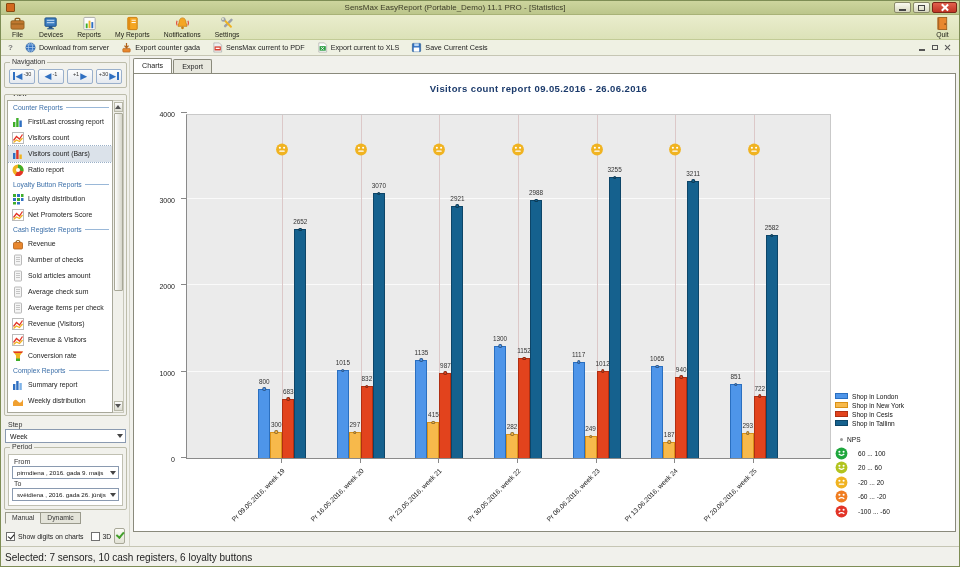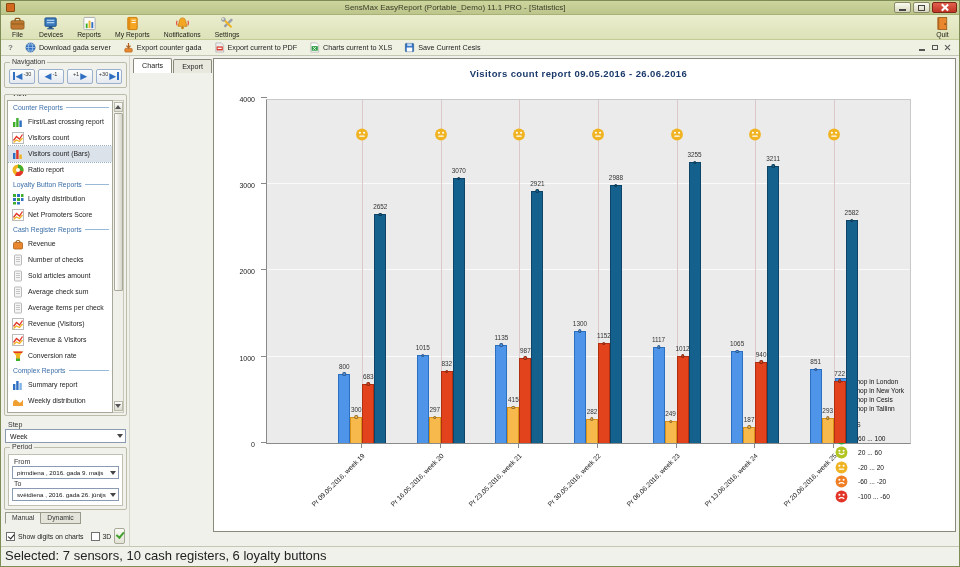--- a/index.html
+++ b/index.html
@@ -84,21 +84,21 @@
 
   
   .options-row{display:flex;align-items:center;gap:3px;padding:4px 3px 0;}
   .checkbox{width:9px;height:9px;background:#fff;border:1px solid #707070;position:relative;flex:0 0 9px;}
   .checkbox.checked::after{content:"";position:absolute;left:1.2px;top:1.5px;width:5px;height:2.6px;border-left:1.6px solid #222;border-bottom:1.6px solid #222;transform:rotate(-50deg);}
   .opt-label{font-size:6.9px;color:#222;white-space:nowrap;}
   .apply-btn{margin-left:auto;width:30px;height:16px;border:1px solid #a8a898;border-radius:2px;background:linear-gradient(#fbfbf6,#e2e2d6);display:flex;align-items:center;justify-content:center;position:relative;}
   .apply-check{width:8px;height:4.5px;border-left:2.4px solid #43a02c;border-bottom:2.4px solid #43a02c;transform:rotate(-50deg);margin-top:-3px;}
 
   
-  .main{flex:1;display:flex;flex-direction:row;padding:2px 3px 0;}
+  .main{flex:1;display:flex;flex-direction:column;padding:2px 3px 0;}
   .tabs{height:15px;display:flex;align-items:flex-end;}
   .tab{font-size:7.2px;padding:2px 8px 2px;border:1px solid #8a8a7c;border-bottom:none;background:#e8e8de;color:#222;border-radius:2px 2px 0 0;margin-right:1px;}
   .tab.active{background:#fff;position:relative;z-index:2;padding-bottom:3px;}
   .panel{flex:1;background:#fff;border:1px solid #8a8a7c;position:relative;margin-bottom:14px;}
   .chart-title{position:absolute;top:9px;left:0;right:12px;text-align:center;font-size:9.5px;font-weight:bold;color:#1b3a6b;letter-spacing:0.4px;}
   .plot{position:absolute;left:52px;top:40px;width:645px;height:345px;background:#ebebeb;border:1px solid #c9c9c9;border-left-color:#8a8a8a;border-bottom-color:#8a8a8a;}
   .hgrid{position:absolute;left:0;right:0;height:1px;background:#fafafa;}
   .ydash{position:absolute;left:-6px;width:6px;height:1px;background:#888;}
   .plot-groups{position:absolute;left:56px;top:0;width:550px;height:100%;display:flex;}
   .chart-group{flex:1;position:relative;display:flex;align-items:flex-end;justify-content:center;}
@@ -118,21 +118,21 @@
   .swatch{width:13px;height:6px;border:1px solid;}
   .legend-label{font-size:6.6px;color:#111;white-space:nowrap;}
   .nps-legend{position:absolute;right:8px;top:360px;width:112px;}
   .nps-head{display:flex;align-items:center;gap:4px;height:12px;font-size:6.6px;color:#111;}
   .nps-dot{width:3px;height:3px;background:#999;border-radius:50%;margin-left:5px;}
   .nps-row{display:flex;align-items:center;height:14.5px;gap:10px;}
   .nps-row .rng{font-size:6.6px;color:#111;}
 
   
   .statusbar{height:20px;background:#f1f1ec;border-top:1px solid #c6c6b4;display:flex;align-items:flex-end;padding:0 4px 3px;}
-  .status-text{font-size:13px;color:#222;}
+  .status-text{font-size:10px;color:#222;}
 </style>
 </head>
 <body>
 
 <div class="window">
 
   <div class="titlebar">
     <span class="title-icon"></span>
     <span class="title-text">SensMax EasyReport (Portable_Demo) 11.1 PRO - [Statistics]</span>
     <span class="wbtn">
@@ -232,50 +232,50 @@
     <span class="tb-help">?</span>
     <div style="display:flex" id="toolbar-items">
         <div class="tb-item">
           <span class="tbicon">
             <svg width="11" height="11" viewBox="0 0 12 12" xmlns="http://www.w3.org/2000/svg">
               <circle cx="6" cy="6" r="5" fill="#2f6fc1" stroke="#1d4f86" stroke-width="0.6"></circle>
               <ellipse cx="6" cy="6" rx="2.3" ry="5" fill="none" stroke="#bcd7f2" stroke-width="0.7"></ellipse>
               <path d="M1,6 H11 M1.8,3.2 H10.2 M1.8,8.8 H10.2" stroke="#bcd7f2" stroke-width="0.7" fill="none"></path>
             </svg>
           </span>
-          <span>Download gada server</span>
+          <span>Download from server</span>
         </div>
         <div class="tb-item">
           <span class="tbicon">
             <svg width="11" height="11" viewBox="0 0 12 12" xmlns="http://www.w3.org/2000/svg">
               <rect x="2" y="7" width="8" height="4" rx="0.8" fill="#e8872e" stroke="#b06018" stroke-width="0.7"></rect>
               <path d="M6,1 V6 M3.8,4 L6,6.4 L8.2,4" stroke="#b06018" stroke-width="1.3" fill="none"></path>
             </svg>
           </span>
           <span>Export counter gada</span>
         </div>
         <div class="tb-item">
           <span class="tbicon">
             <svg width="11" height="11" viewBox="0 0 12 12" xmlns="http://www.w3.org/2000/svg">
               <path d="M2,1 H8 L10.5,3.5 V11 H2 Z" fill="#eee" stroke="#999" stroke-width="0.6"></path>
               <rect x="2.8" y="4.8" width="6.8" height="4.4" fill="#d93a2b"></rect>
               <rect x="4" y="6.2" width="4.4" height="1.4" fill="#fff"></rect>
             </svg>
           </span>
-          <span>Export current to PDF</span>
+          <span>SensMax current to PDF</span>
         </div>
         <div class="tb-item">
           <span class="tbicon">
             <svg width="11" height="11" viewBox="0 0 12 12" xmlns="http://www.w3.org/2000/svg">
               <path d="M2,1 H8 L10.5,3.5 V11 H2 Z" fill="#fff" stroke="#999" stroke-width="0.6"></path>
               <rect x="2.8" y="4.5" width="6.8" height="5" fill="#2e9e44"></rect>
               <path d="M4.5,5.5 L7.5,8.5 M7.5,5.5 L4.5,8.5" stroke="#fff" stroke-width="0.9"></path>
             </svg>
           </span>
-          <span>Charts current to XLS</span>
+          <span>Export current to XLS</span>
         </div>
         <div class="tb-item">
           <span class="tbicon">
             <svg width="11" height="11" viewBox="0 0 12 12" xmlns="http://www.w3.org/2000/svg">
               <rect x="1.5" y="1.5" width="9" height="9" rx="0.8" fill="#2f6fc1" stroke="#1d4f86" stroke-width="0.6"></rect>
               <rect x="3.5" y="1.5" width="5" height="3" fill="#bcd7f2"></rect>
               <rect x="3" y="6" width="6" height="4.5" fill="#fff"></rect>
             </svg>
           </span>
           <span>Save Current Cesis</span>

